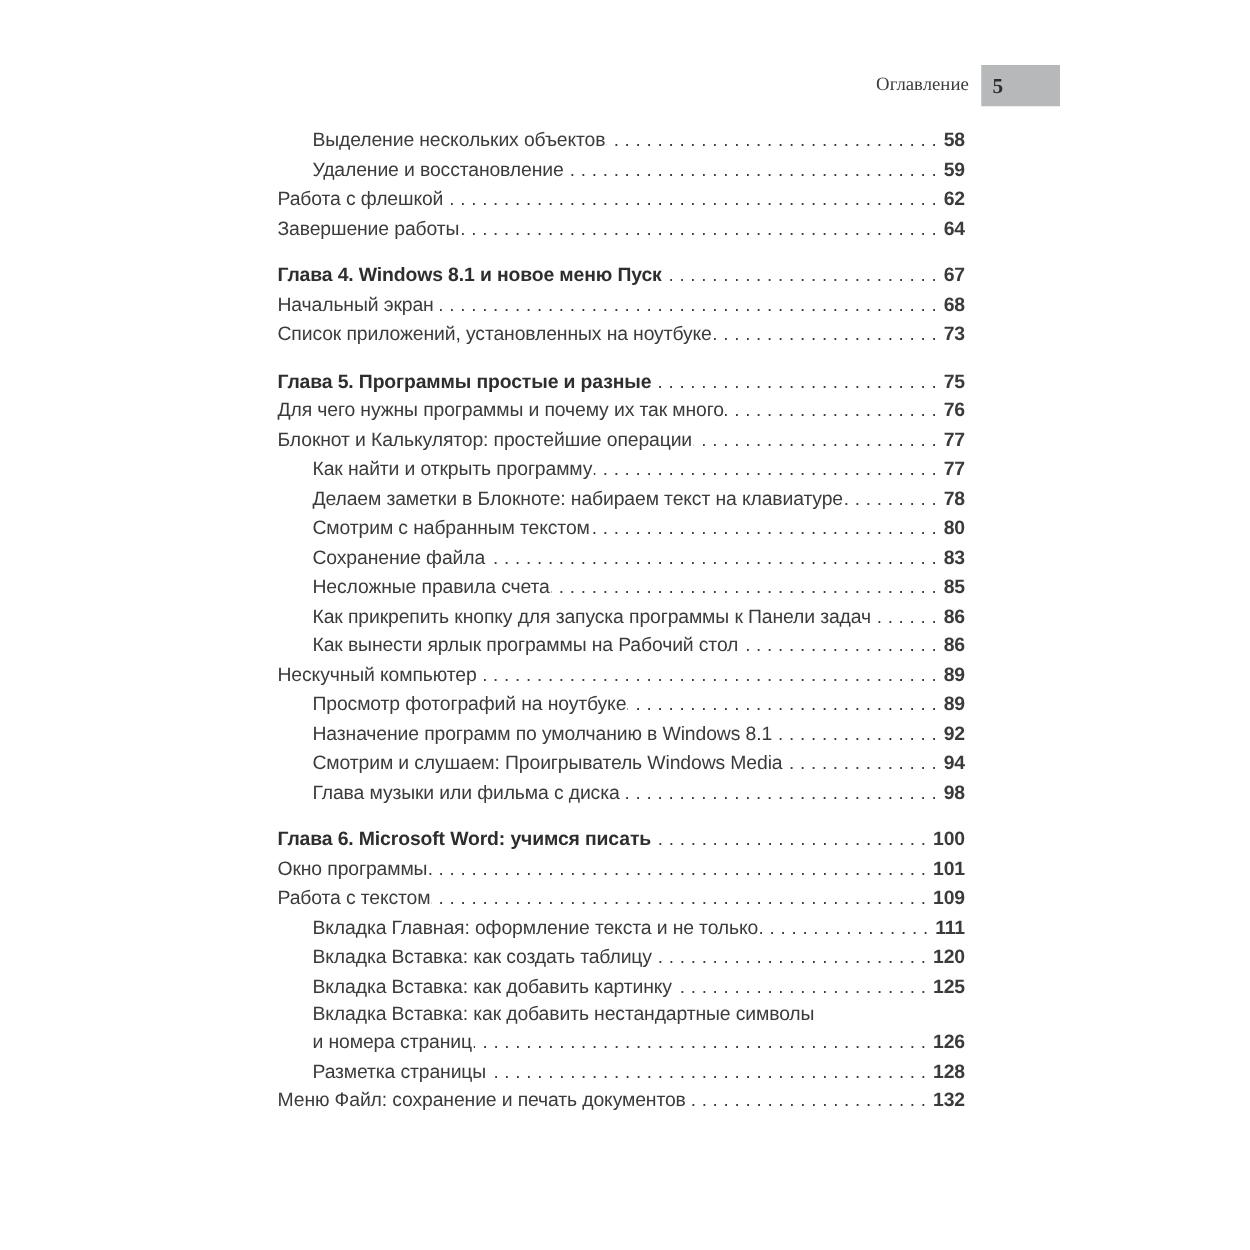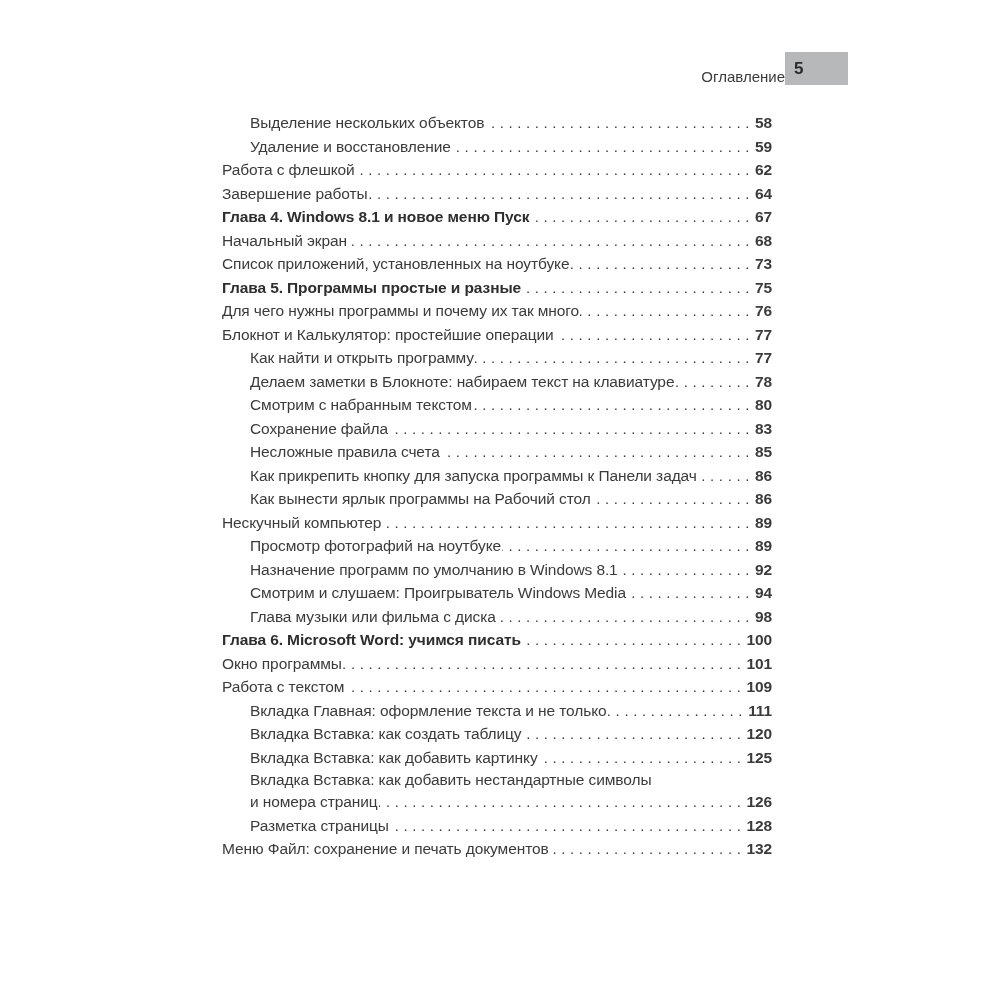--- a/index.html
+++ b/index.html
@@ -17,21 +17,23 @@
     overflow: hidden;
   }
   .page { position: absolute; inset: 0; background: #ffffff; }
 
   
   .header {
     position: absolute;
     top: 52px;
     right: 152px;
     display: flex;
-    align-items: flex-end;
+    align-items: center;
+    gap: 10px;
+    font-family: Liberation Serif, serif;
   }
   .header-title {
     font-size: 15px;
     font-weight: 400;
     color: var(--text);
     letter-spacing: 0;
   }
   .page-badge {
     width: 63px;
     height: 33px;
@@ -44,22 +46,22 @@
     color: #2b2b2d;
   }
 
   
   .toc {
     position: absolute;
     left: 222px;
     top: 101px;
     width: 550px;
   }
-  .toc-section { }
-  .toc-section:first-child { margin-top: 10px; }
+  .toc-section { margin-top: 14px; }
+  .toc-section:first-child { margin-top: 0; }
 
   .entry {
     display: flex;
     align-items: baseline;
     line-height: 23.5px;
     font-size: 15.5px;
     letter-spacing: -0.1px;
     color: var(--text);
   }
   .entry.level2 { padding-left: 28px; }

